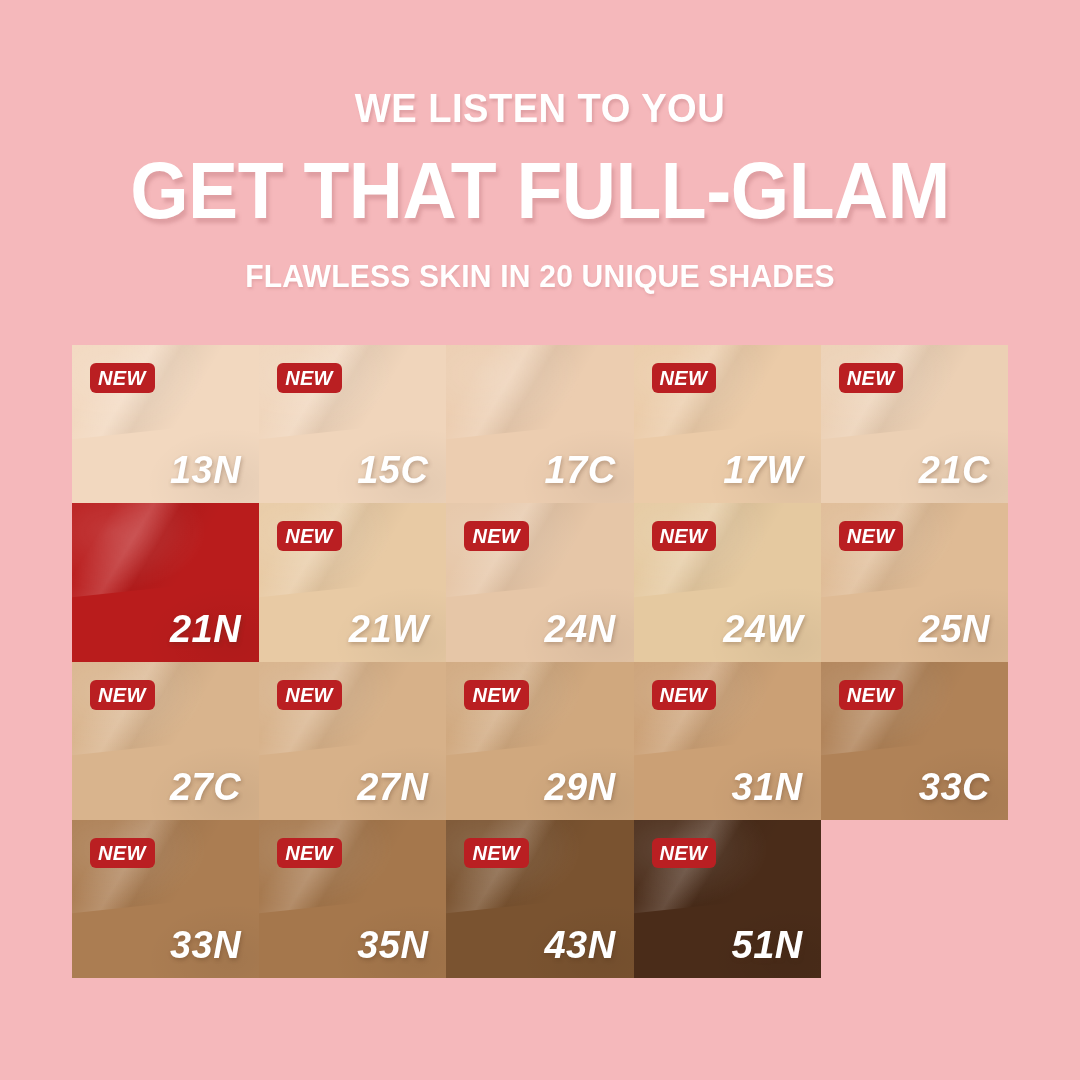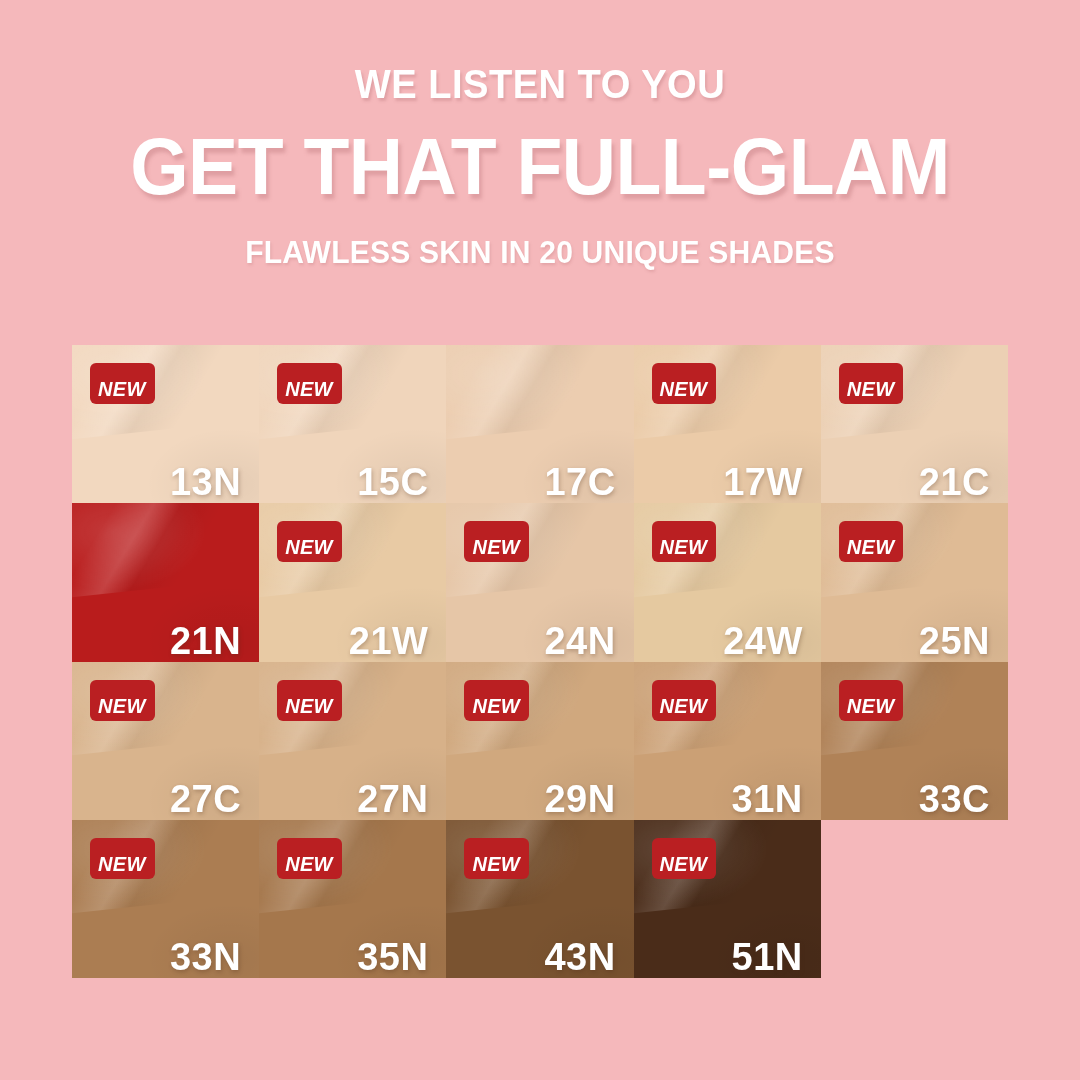--- a/index.html
+++ b/index.html
@@ -11,21 +11,21 @@
   body {
     background:#f5b8bb;
     position:relative;
   }
 
   
   .header {
     position:absolute;
     left:0; top:0; width:1080px;
     text-align:center;
-    padding-top:64px;
+    padding-top:88px;
   }
   .eyebrow {
     font-size:41px;
     font-weight:bold;
     color:#ffffff;
     letter-spacing:0.5px;
     line-height:1.0;
     text-shadow:2px 3px 3px rgba(190,120,125,0.38);
     transform:scaleX(0.93);
   }
@@ -88,31 +88,32 @@
 
   .new-badge {
     position:absolute;
     left:18px; top:18px;
     background:#ba1f22;
     color:#ffffff;
     font-size:20px;
     font-weight:bold;
     font-style:italic;
     letter-spacing:0.3px;
-    padding:16px 9px 4px 8px;
+    padding:5px 9px 4px 8px;
     border-radius:6px;
     line-height:1.05;
     z-index:3;
   }
   .shade-label {
     position:absolute;
-    right:18px; bottom:2px;
+    right:18px; bottom:14px;
     color:#ffffff;
     font-size:38px;
     font-weight:bold;
+    font-style:italic;
     letter-spacing:0.5px;
     line-height:1.0;
     text-shadow:1px 2px 4px rgba(80,45,25,0.30);
     z-index:3;
   }
 </style>
 </head>
 <body>
 
 <div class="header">

